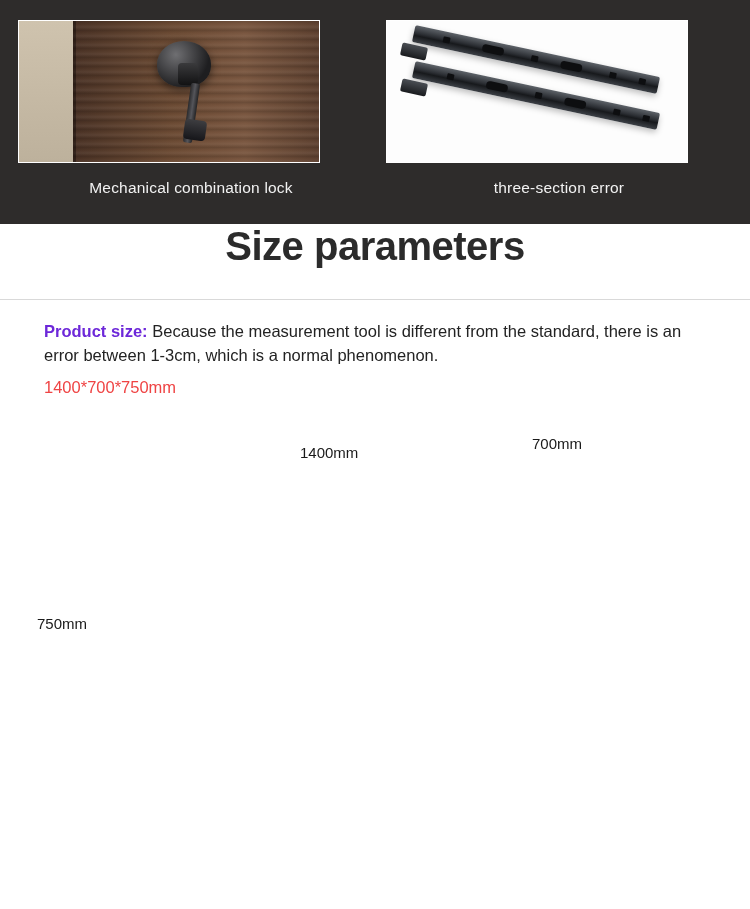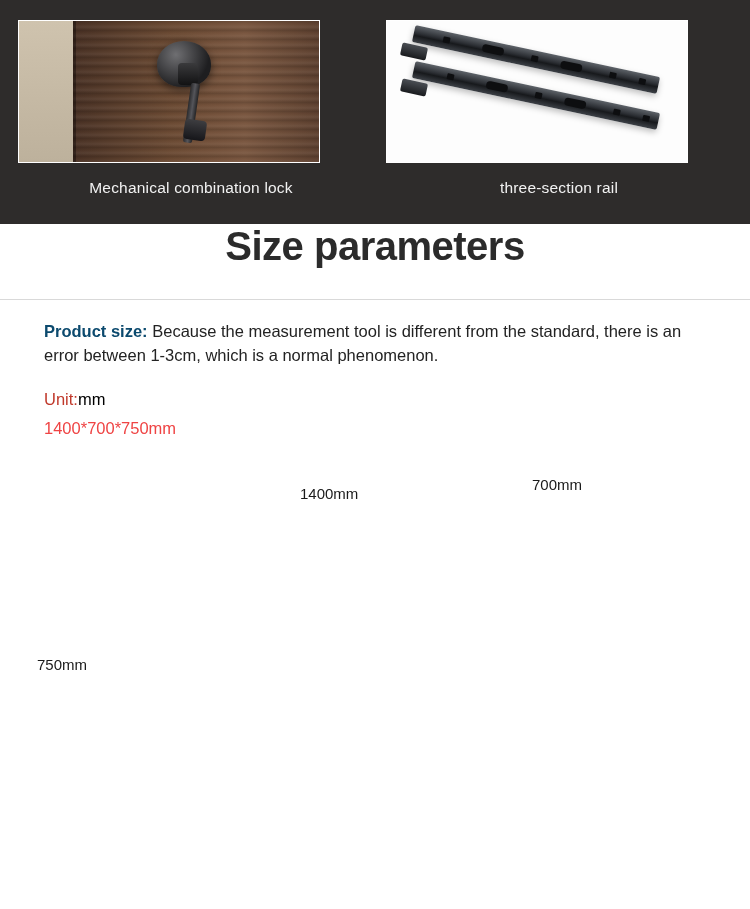--- a/index.html
+++ b/index.html
@@ -114,21 +114,21 @@
     color: #2b2b2b;
     letter-spacing: -0.5px;
   }
   .divider {
     width: 750px; height: 1px; background: #d9d9d9; margin-top: 30px;
   }
 
   
   .text-block { padding: 20px 44px 0 44px; }
   .line { font-size: 16.5px; color: #232323; line-height: 1.45; }
-  .label-red { color: #0c4a6e; font-weight: 700; }
+  .label-red { color: #6d28d9; font-weight: 700; }
   .unit-row { margin-top: 22px; font-size: 16.5px; }
   .unit-label { color: #c0392b; }
   .dims { margin-top: 10px; font-size: 16.5px; color: #ef4444; }
 
   
   .diagram { position: relative; width: 626px; height: 400px; margin-top: 14px; }
   .dim-text {
     position: absolute;
     font-size: 15px;
     color: #1a1a1a;
@@ -173,36 +173,33 @@
               <div class="slot" style="left:74px"></div>
               <div class="hole" style="left:124px"></div>
               <div class="slot" style="left:154px"></div>
               <div class="hole" style="left:204px"></div>
               <div class="hole" style="left:234px"></div>
             </div>
             <div class="rail-tip" style="left:14px; top:24px; transform:rotate(12deg);"></div>
             <div class="rail-tip" style="left:14px; top:60px; transform:rotate(12deg);"></div>
           </div>
         </div>
-        <div class="thumb-caption">three-section rail</div>
+        <div class="thumb-caption">three-section error</div>
       </div>
 
     </div>
   </div>
 
   <div class="section-title">Size parameters</div>
   <div class="divider"></div>
 
   <div class="text-block">
     <div class="line">
       <span class="label-red">Product size:</span>
       <span>Because the measurement tool is different from the standard, there is an error between 1-3cm, which is a normal phenomenon.</span>
-    </div>
-    <div class="unit-row">
-      <span class="unit-label">Unit:</span><span>mm</span>
     </div>
     <div class="dims">1400*700*750mm</div>
   </div>
 
   <div class="diagram">
     <svg width="750" height="400" viewBox="0 0 750 400">
       <defs>
         <linearGradient id="woodTop" x1="0" y1="0" x2="0" y2="1">
           <stop offset="0%" stop-color="#4a3225"></stop>
           <stop offset="100%" stop-color="#3b2619"></stop>

